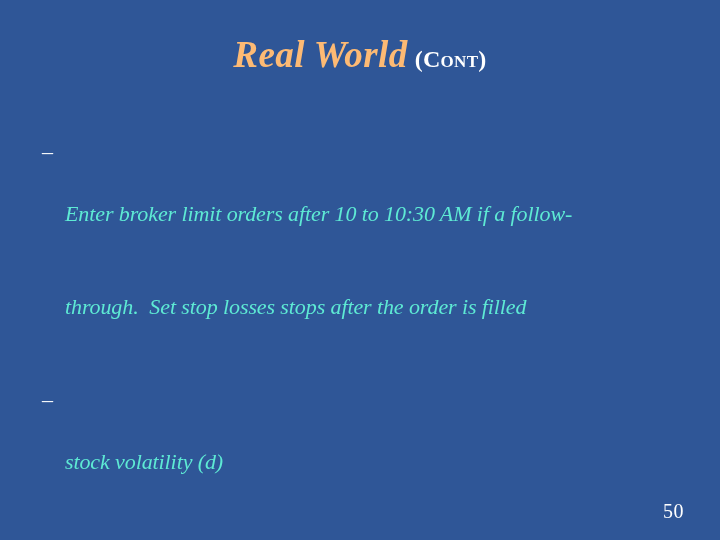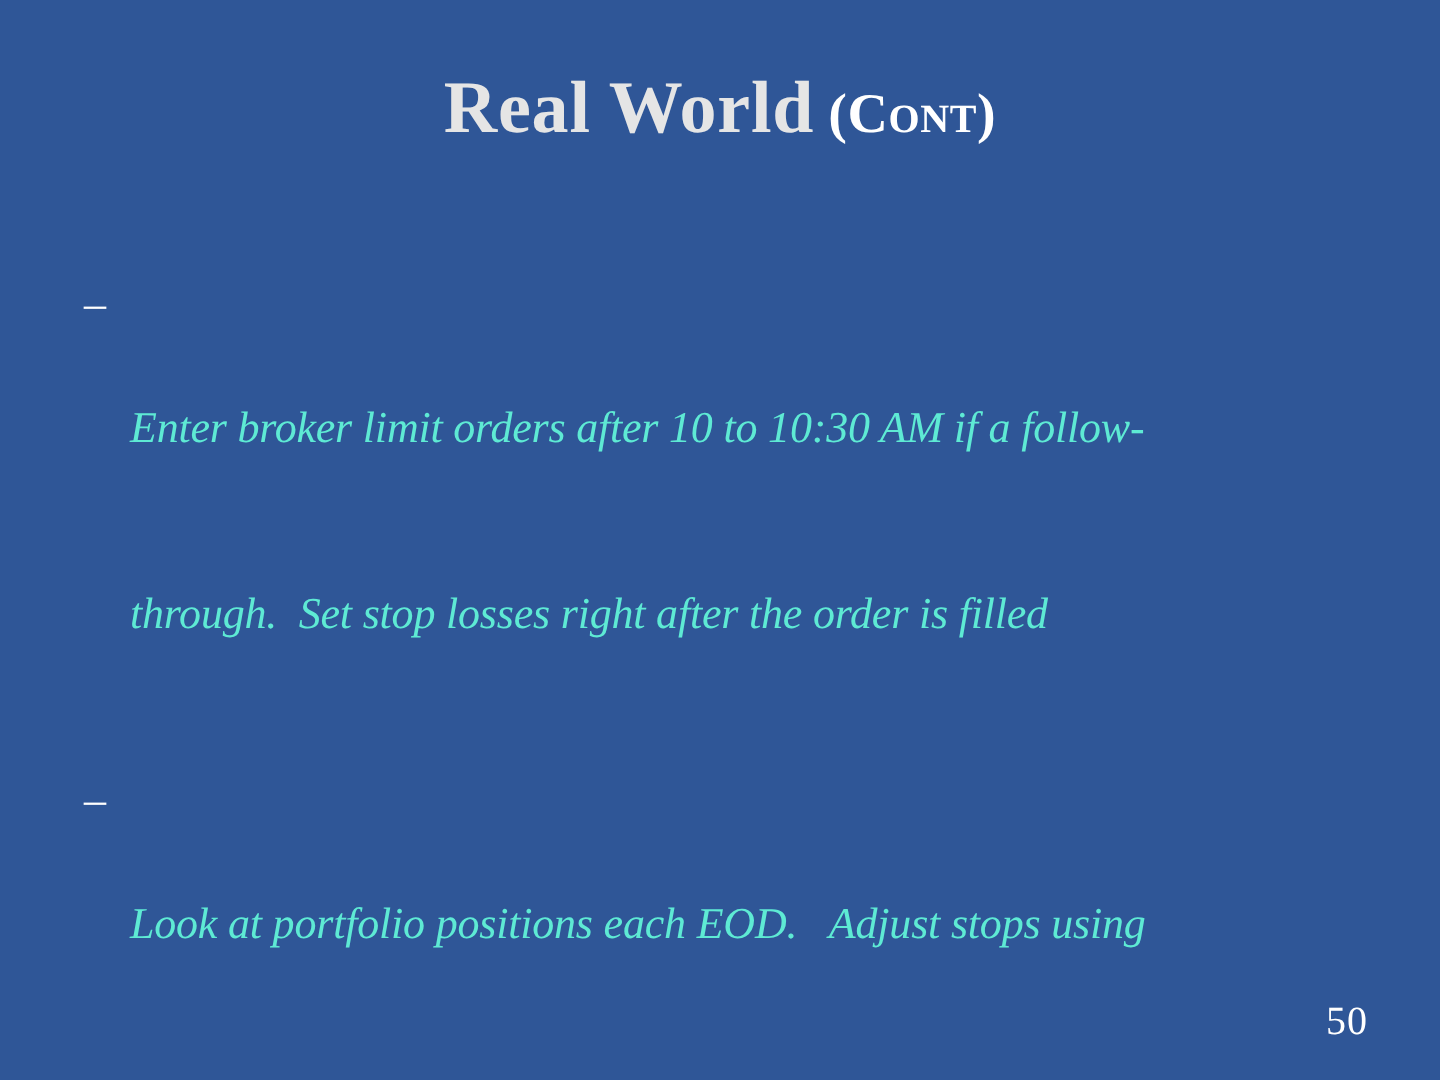--- a/index.html
+++ b/index.html
@@ -30,24 +30,25 @@
     top: 36px;
     width: 720px;
     text-align: center;
     line-height: 1.05;
     white-space: nowrap;
   }
   .title-main {
     font-size: 37px;
     font-weight: bold;
     letter-spacing: 0.4px;
-    color: #e5e5e5;
+    color: #fdba74;
+    font-style: italic;
   }
   .title-sub {
-    font-size: 28px;
+    font-size: 24px;
     font-weight: bold;
     font-variant: small-caps;
     letter-spacing: 0.3px;
     color: #FFFFFF;
     margin-left: 7px;
     text-align: right;
   }
 
   
   #body-list {
@@ -102,28 +103,27 @@
   <div id="title-block">
     <span class="title-main">Real World</span><span class="title-sub">(Cont)</span>
   </div>
 
   <div id="body-list">
 
     <div class="bullet-row">
       <span class="bullet-mark">–</span>
       <span class="bullet-text">
         <span class="ln">Enter broker limit orders after 10 to 10:30 AM if a follow-</span>
-        <span class="ln">through.  Set stop losses right after the order is filled</span>
+        <span class="ln">through.  Set stop losses stops after the order is filled</span>
       </span>
     </div>
 
     <div class="bullet-row">
       <span class="bullet-mark">–</span>
       <span class="bullet-text">
-        <span class="ln">Look at portfolio positions each EOD.   Adjust stops using</span>
         <span class="ln">stock volatility (d)</span>
       </span>
     </div>
 
   </div>
 
   <div id="page-number">50</div>
 
 </div>
 

